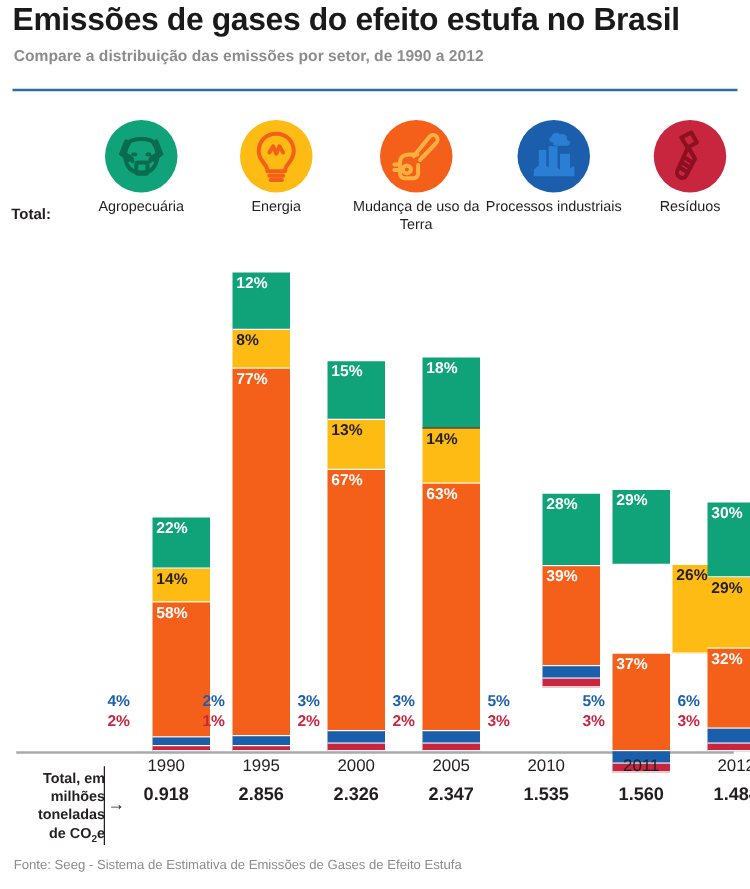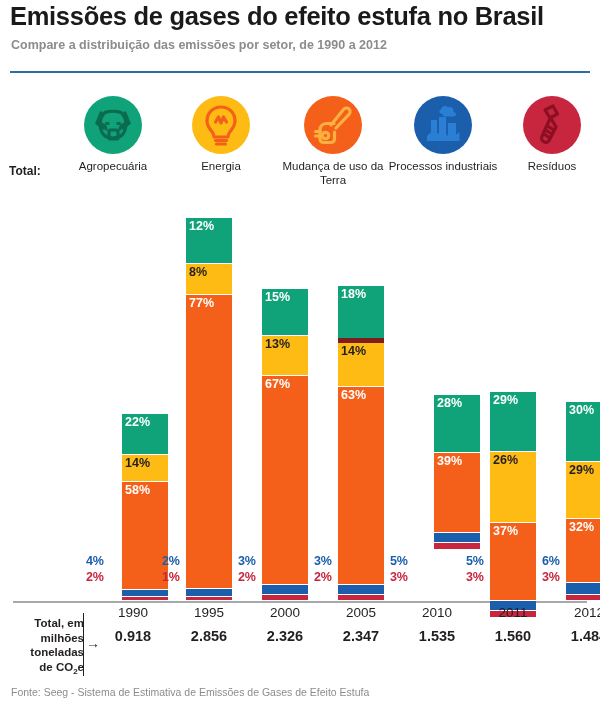--- a/index.html
+++ b/index.html
@@ -226,21 +226,21 @@
             <span>67%</span>
           </div>
           <div class="seg blue" style="height:9.357752100840335px;background:#1b5fac;border-bottom:1px solid #ffffff;"></div>
           <div class="seg red" style="height:6.238501400560224px;background:#c8253f;border-bottom:1px solid #ffffff;"></div>
         </div>
         <div class="small-lbl blue" style="left: 226px; width: 30px; top: 554px;">3%</div>
         <div class="small-lbl red" style="left: 226px; width: 30px; top: 570px;">2%</div>
         <div class="year" style="left: 240px;">2000</div>
         <div class="total" style="left: 240px;">2.326</div>
         <div class="bar" style="left: 338px; bottom: 110px; height: 314.741px;">
-          <div class="seg green" style="height:56.653424369747896px;background:#10a379;border-bottom:5px solid #7f1d1d;padding-left:36px;">
+          <div class="seg green" style="height:56.653424369747896px;background:#10a379;border-bottom:1px solid #7f1d1d;padding-left:36px;">
             <span>18%</span>
           </div>
           <div class="seg yellow" style="height:44.06377450980392px;background:#fdbb13;border-bottom:1px solid #ffffff;">
             <span>14%</span>
           </div>
           <div class="seg orange" style="height:198.28698529411764px;background:#f4601a;border-bottom:1px solid #ffffff;">
             <span>63%</span>
           </div>
           <div class="seg blue" style="height:9.442237394957983px;background:#1b5fac;border-bottom:1px solid #ffffff;"></div>
           <div class="seg red" style="height:6.2948249299719885px;background:#c8253f;border-bottom:1px solid #ffffff;"></div>
@@ -260,21 +260,21 @@
           <div class="seg red" style="height:6.17547268907563px;background:#c8253f;border-bottom:1px solid #ffffff;"></div>
         </div>
         <div class="small-lbl blue" style="left: 378px; width: 30px; top: 554px;">5%</div>
         <div class="small-lbl red" style="left: 378px; width: 30px; top: 570px;">3%</div>
         <div class="year" style="left: 392px;">2010</div>
         <div class="total" style="left: 392px;">1.535</div>
         <div class="bar" style="left: 490px; bottom: 110px; height: 209.202px;">
           <div class="seg green" style="height:60.66848739495797px;background:#10a379;border-bottom:1px solid #ffffff;">
             <span>29%</span>
           </div>
-          <div class="seg yellow" style="height:71px;background:#fdbb13;border-bottom:1px solid #ffffff;">
+          <div class="seg yellow" style="height:71px;background:#fdbb13;border-bottom:1px solid #ffffff;margin-left:48px;">
             <span>26%</span>
           </div>
           <div class="seg orange" style="height:77.40462184873948px;background:#f4601a;border-bottom:1px solid #ffffff;">
             <span>37%</span>
           </div>
           <div class="seg blue" style="height:10.460084033613445px;background:#1b5fac;border-bottom:1px solid #ffffff;"></div>
           <div class="seg red" style="height:6.276050420168066px;background:#c8253f;border-bottom:1px solid #ffffff;"></div>
         </div>
         <div class="small-lbl blue" style="left: 454px; width: 30px; top: 554px;">5%</div>
         <div class="small-lbl red" style="left: 454px; width: 30px; top: 570px;">3%</div>

